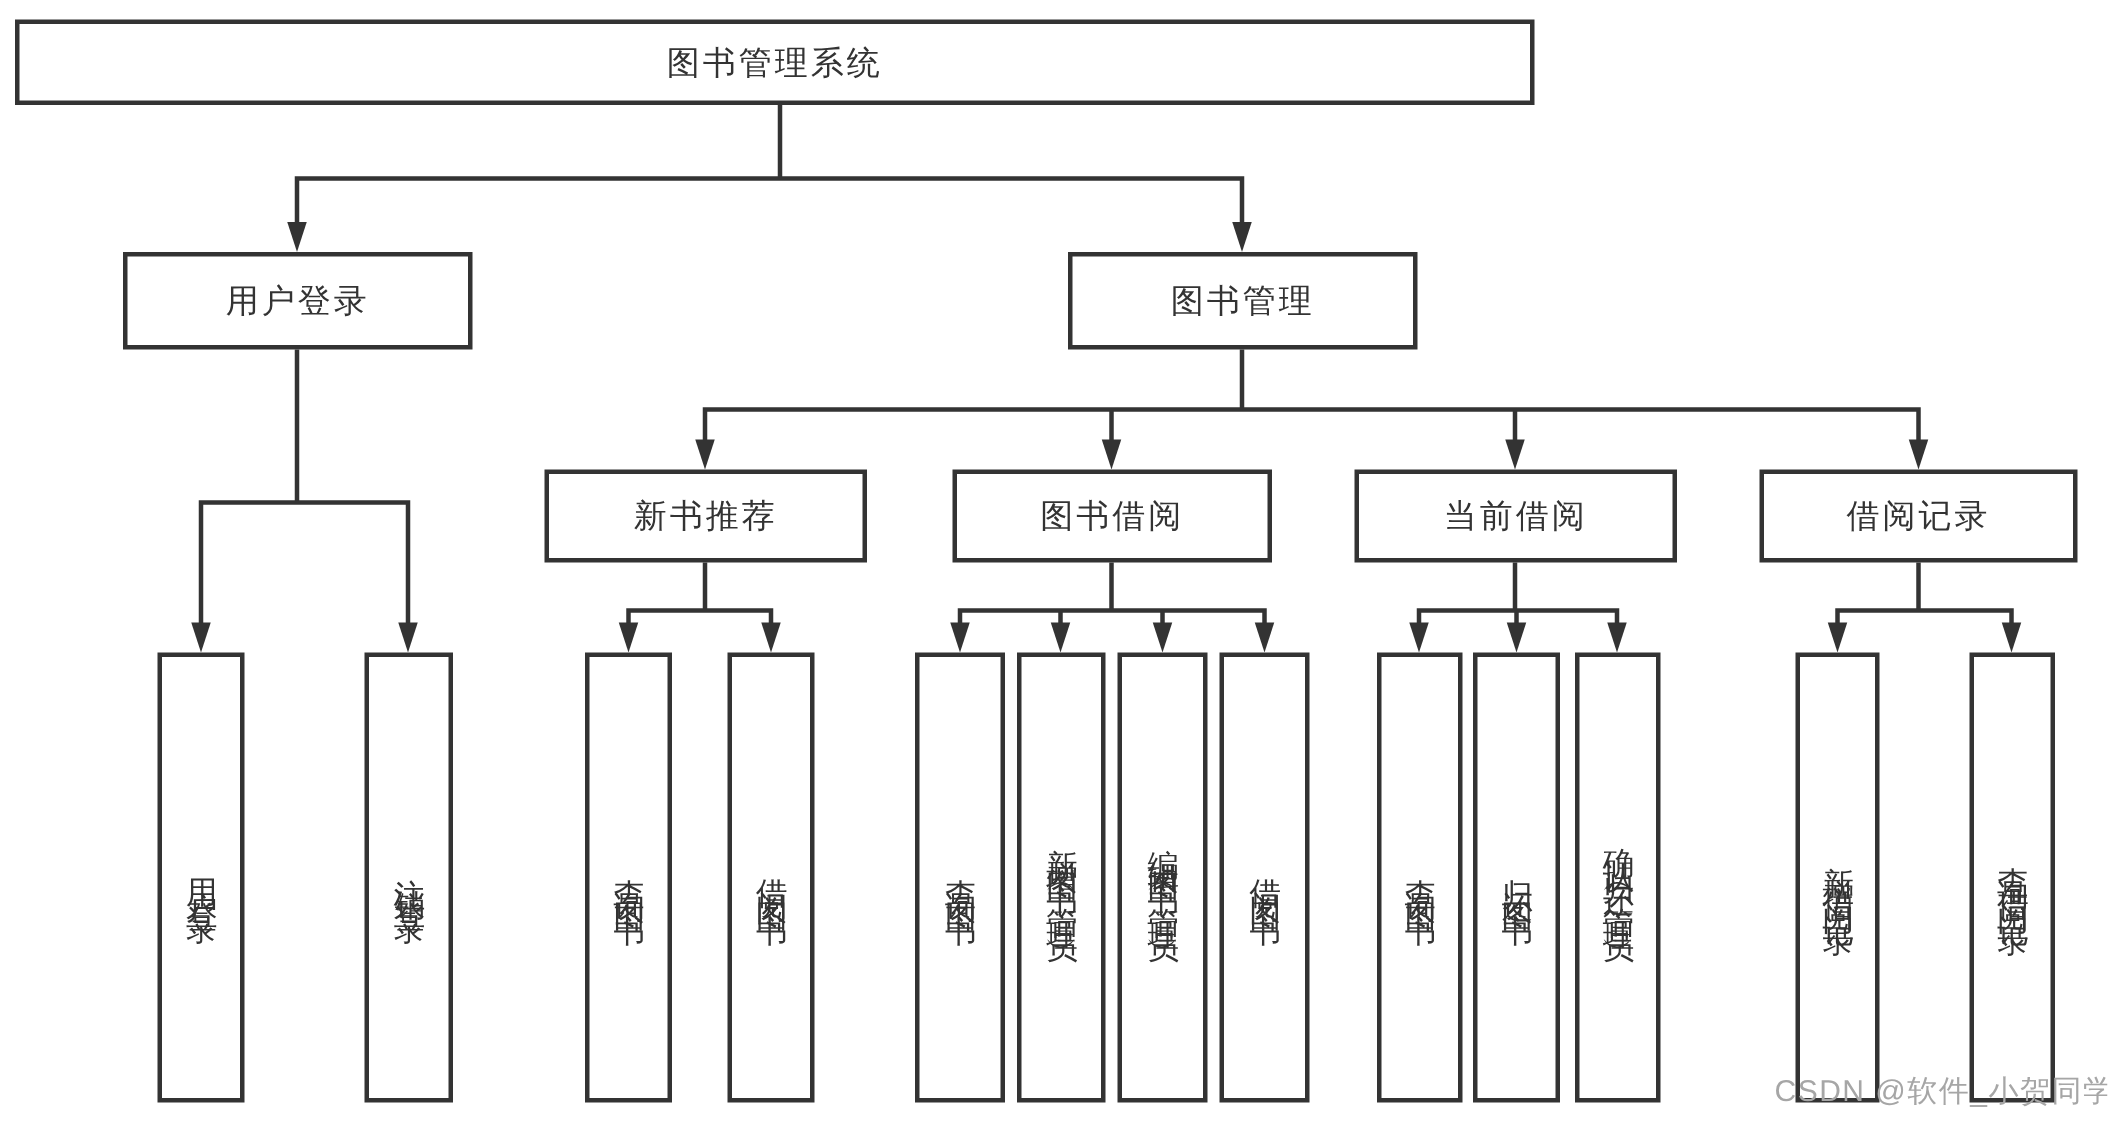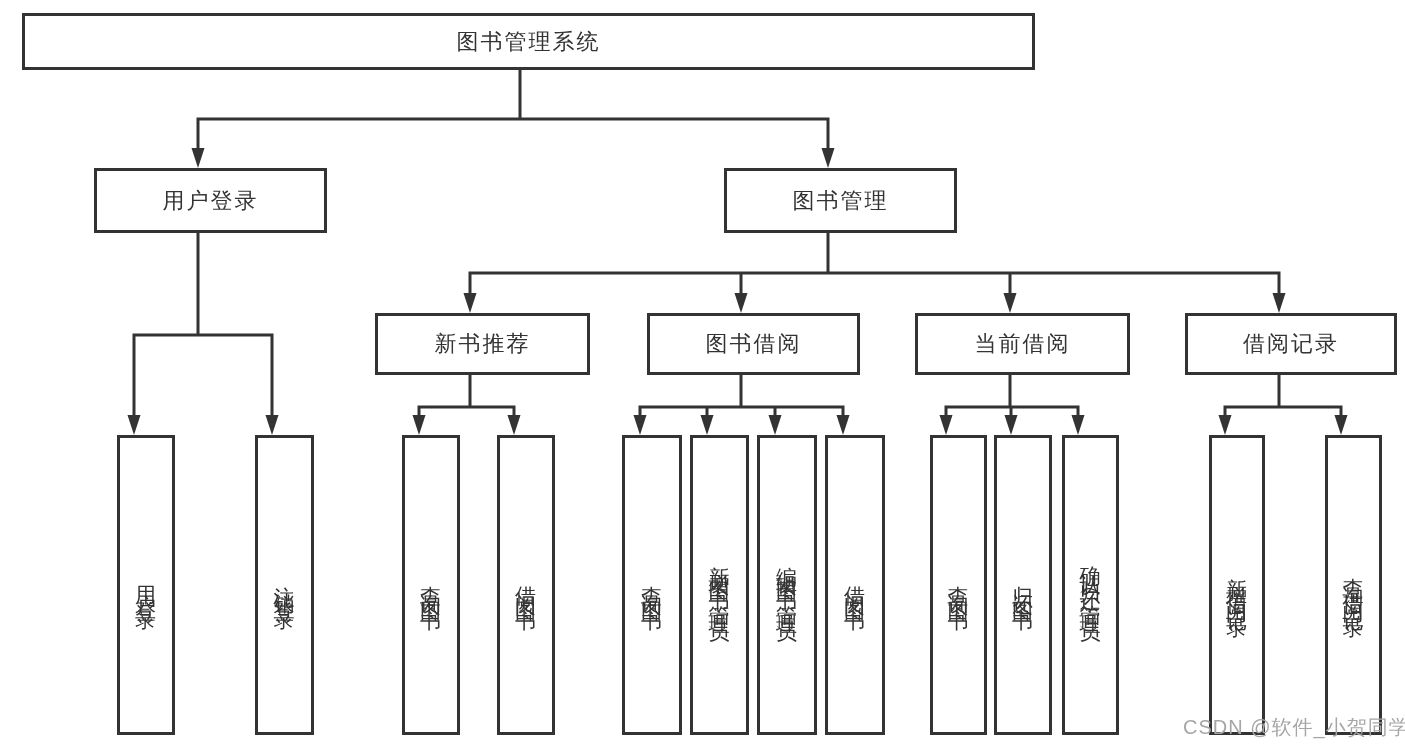--- a/index.html
+++ b/index.html
@@ -20,21 +20,20 @@
   #wires path{stroke:var(--line);stroke-width:3;fill:none;stroke-linecap:square;}
   #wires polygon{fill:var(--line);stroke:none;}
   .box{
     position:absolute;
     box-sizing:border-box;
     background:#ffffff;
     border:3px solid var(--line);
     display:flex;align-items:center;justify-content:center;
     color:var(--text);
     z-index:2;
-    margin-left:12px;
   }
   .box.h span{
     font-size:22px;
     letter-spacing:2px;
     white-space:nowrap;
   }
   .box.v span{
     writing-mode:vertical-rl;
     text-orientation:mixed;
     font-size:21px;

